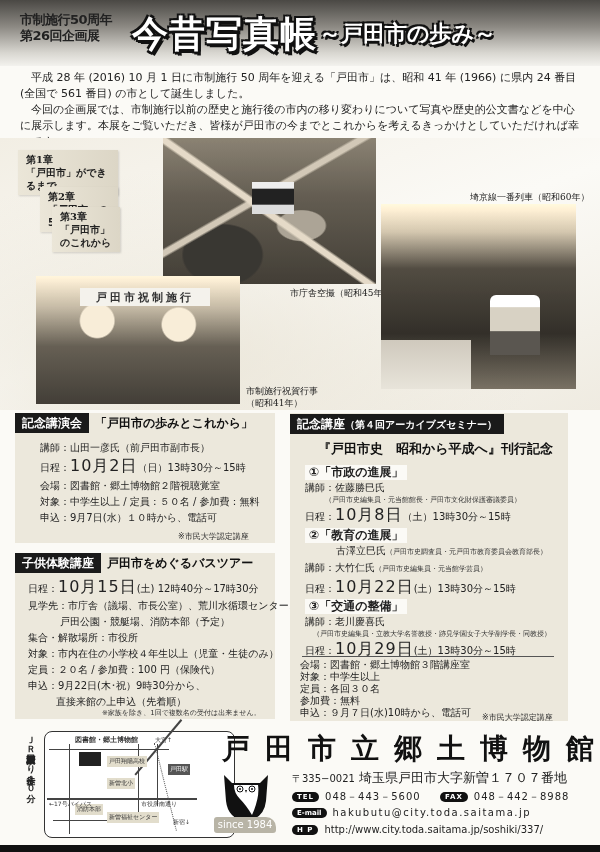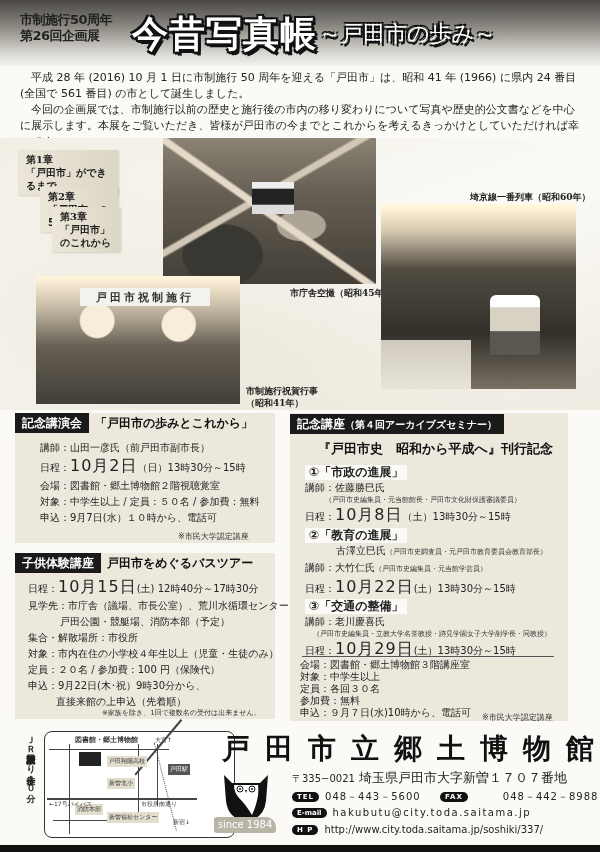--- a/index.html
+++ b/index.html
@@ -25,21 +25,21 @@
   .header-title {
     left: 132px; top: 6px; height: 56px;
     display: flex; align-items: center;
   }
   .title-main {
     font-size: 36px; font-weight: bold; color: #fff;
     letter-spacing: 1px;
     text-shadow: -2px -2px 0 #111, 2px -2px 0 #111, -2px 2px 0 #111, 2px 2px 0 #111, 3px 4px 0 #111, 0 3px 0 #111, 3px 0 0 #111;
   }
   .title-sub {
-    font-size: 22px; font-weight: normal; color: #fff; margin-left: 2px;
+    font-size: 22px; font-weight: bold; color: #fff; margin-left: 2px;
     text-shadow: -2px -2px 0 #111, 2px -2px 0 #111, -2px 2px 0 #111, 2px 2px 0 #111, 2px 3px 0 #111;
   }
 
   
   .intro {
     left: 20px; top: 70px; width: 565px;
     font-size: 11px; line-height: 16px; color: #222;
   }
   .intro p { text-indent: 1em; }
 
@@ -99,21 +99,21 @@
       radial-gradient(circle at 30% 35%, #ddd 0 10%, transparent 11%),
       radial-gradient(circle at 70% 38%, #ddd 0 10%, transparent 11%),
       linear-gradient(180deg, #e9e6df 0%, #b0ada6 25%, #5c5954 55%, #3c3a37 100%);
   }
   .ceremony-banner {
     left: 80px; top: 288px; width: 130px; height: 18px;
     background: #f4f2ec; color: #333;
     font-size: 11px; font-weight: bold; letter-spacing: 3px;
     display: flex; align-items: center; justify-content: center;
   }
-  .caption { font-size: 9px; font-weight: bold; color: #222; line-height: 12px; font-family: "DejaVu Serif", serif; }
+  .caption { font-size: 9px; font-weight: normal; color: #222; line-height: 12px; font-family: "DejaVu Serif", serif; }
 
   
   .box { background: #ece8dc; }
   .tag {
     background: #1a1a1a; color: #fff; font-weight: bold;
     font-size: 12px; height: 20px; line-height: 20px; padding: 0 7px;
     display: inline-block;
   }
   .tag small { font-size: 10px; }
   .box-title { font-size: 12px; font-weight: bold; color: #111; }
@@ -327,21 +327,21 @@
 <div class="abs since">since 1984</div>
 
 <div class="abs museum-addr">
   <span class="zip">〒335−0021</span>
   <span>埼玉県戸田市大字新曽１７０７番地</span>
 </div>
 <div class="abs contact" style="left:292px;top:790px;">
   <span class="ctag">TEL</span>
   <span style="letter-spacing:1px;">048－443－5600</span>
 </div>
-<div class="abs contact" style="left:440px;top:790px;gap:29px;">
+<div class="abs contact" style="left:440px;top:790px;">
   <span class="ctag">FAX</span>
   <span style="letter-spacing:1px;">048－442－8988</span>
 </div>
 <div class="abs contact" style="left:292px;top:807px;">
   <span class="ctag" style="letter-spacing:0;">E-mail</span>
   <span style="letter-spacing:1.5px;">hakubutu@city.toda.saitama.jp</span>
 </div>
 <div class="abs contact" style="left:292px;top:824px;">
   <span class="ctag">H P</span>
   <span>http://www.city.toda.saitama.jp/soshiki/337/</span>

